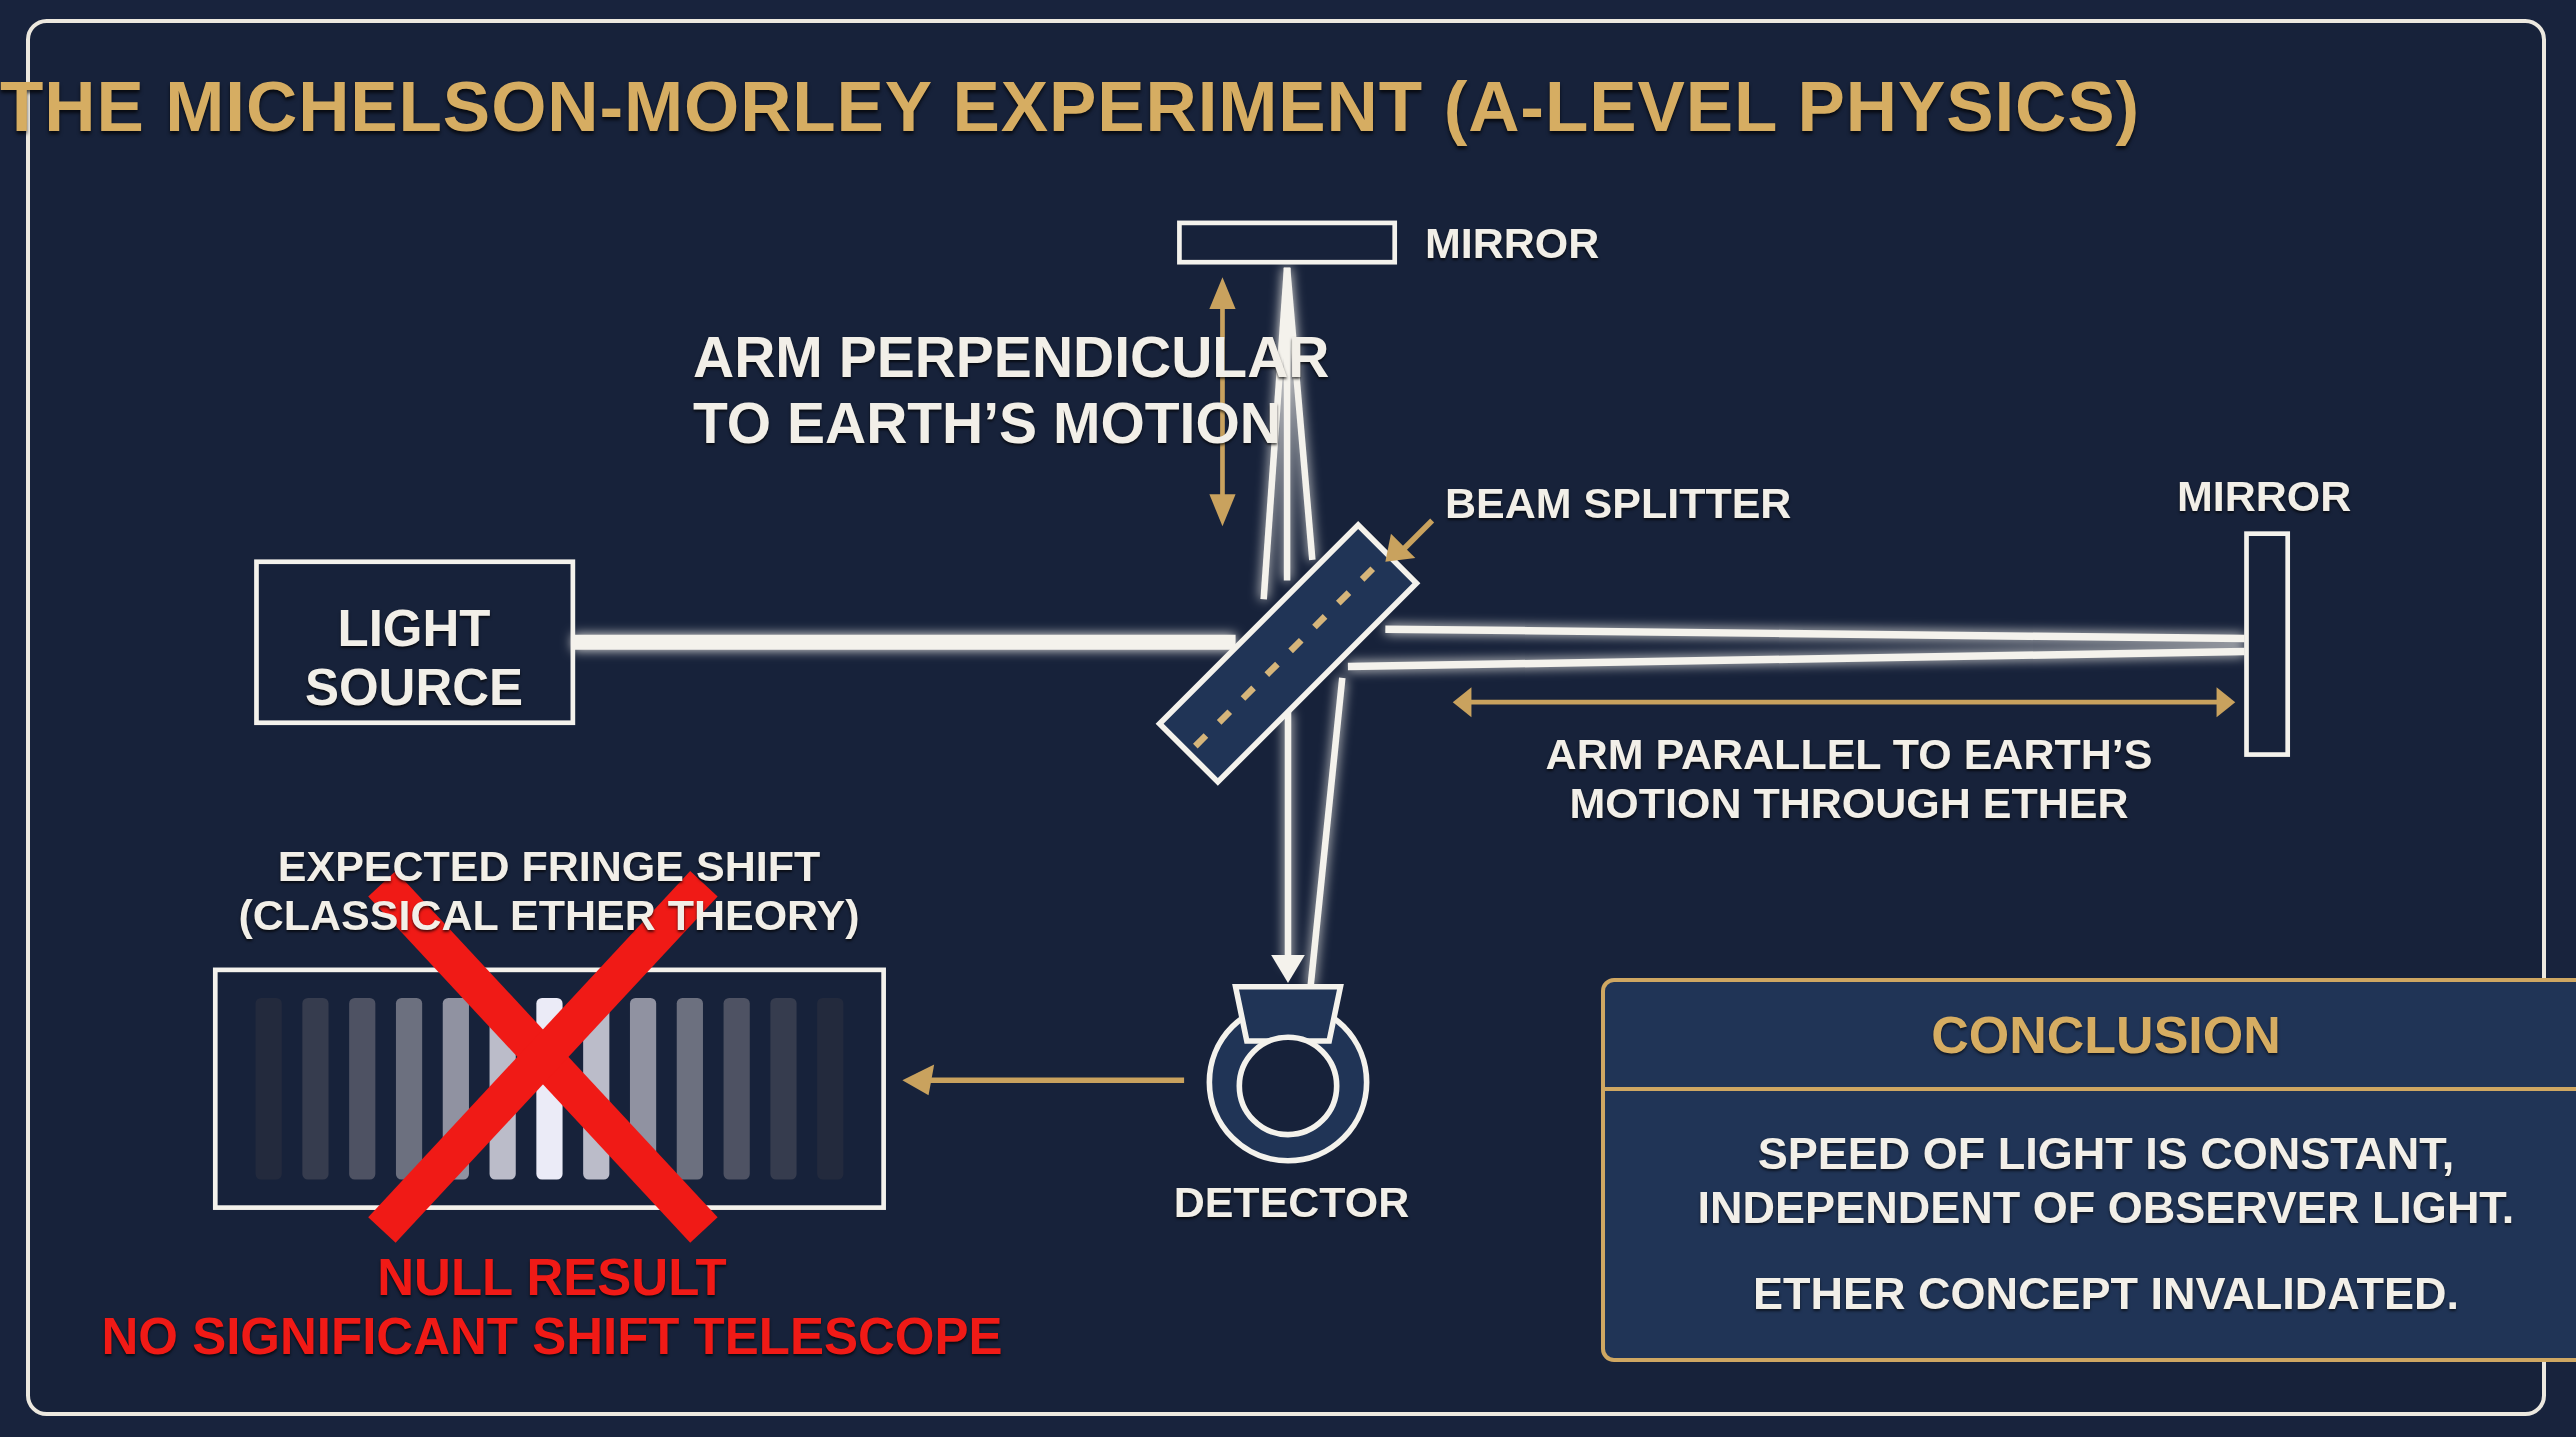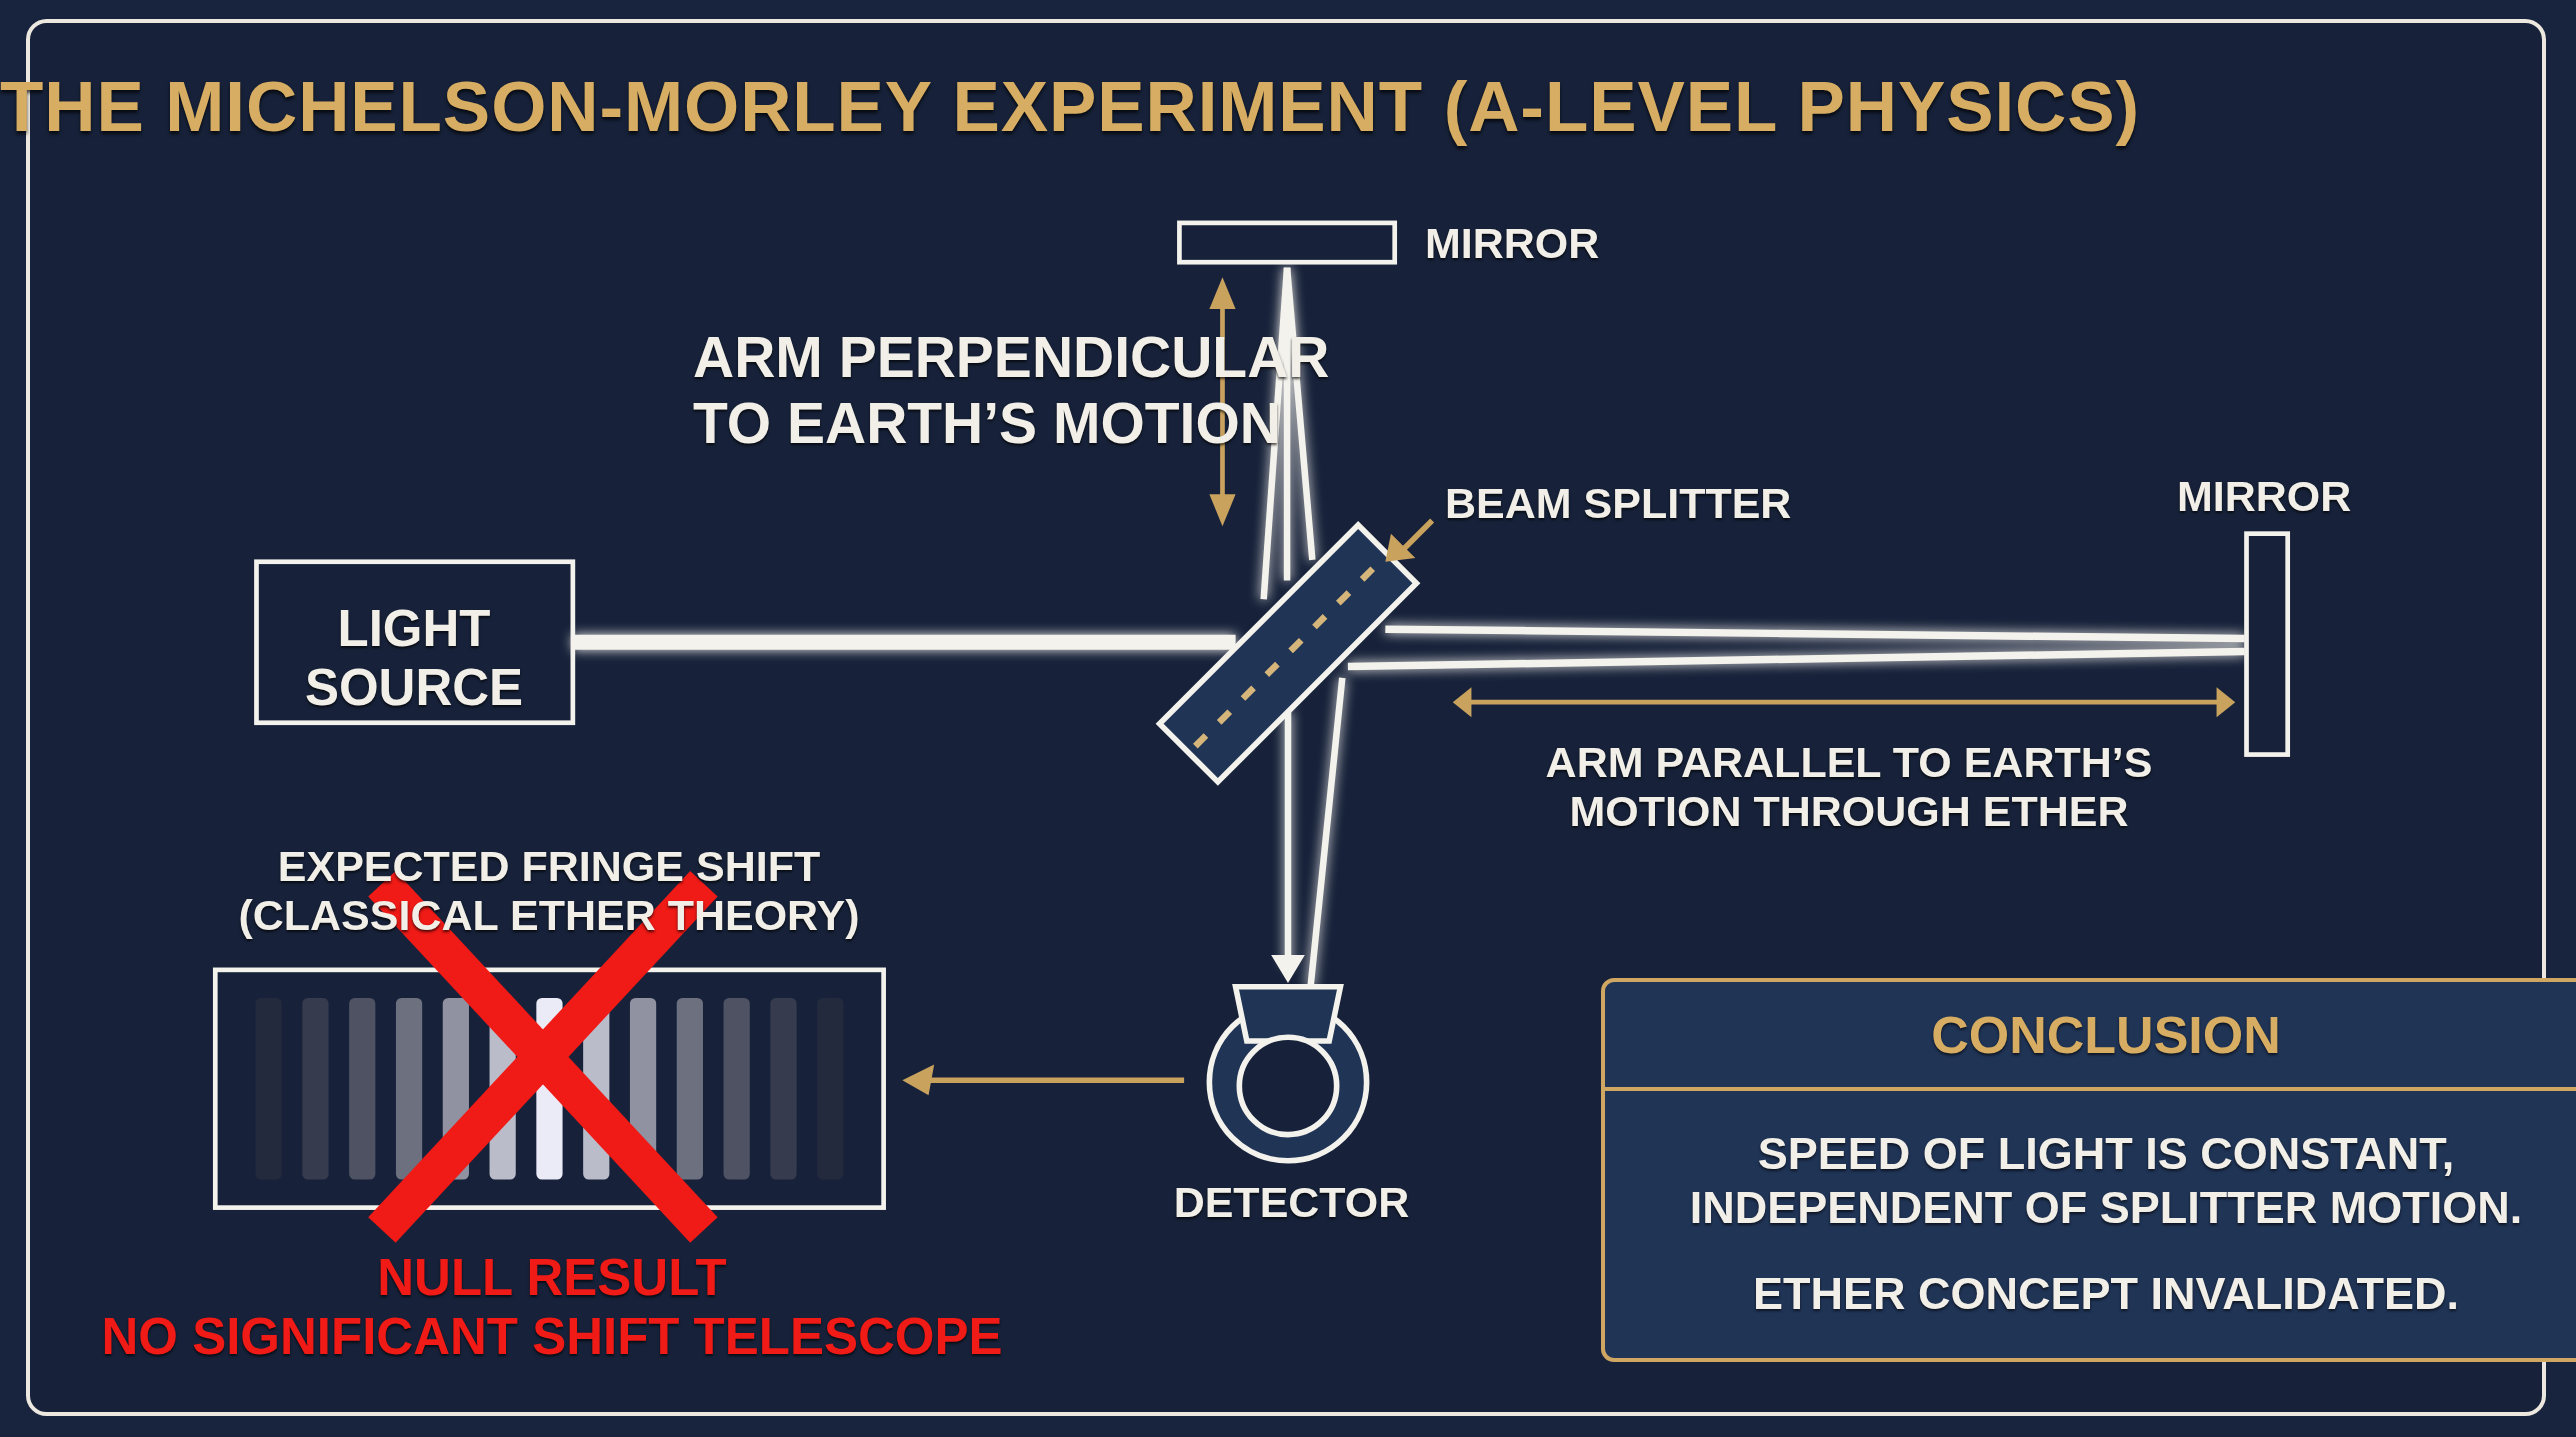--- a/index.html
+++ b/index.html
@@ -147,21 +147,21 @@
 
 <div class="lbl" style="left:1425px; top:219px; font-size:43px;">MIRROR</div>
 <div class="lbl" style="left:2177px; top:472px; font-size:43px;">MIRROR</div>
 <div class="lbl" style="left:1445px; top:479px; font-size:43px;">BEAM SPLITTER</div>
 
 <div class="lbl" style="left:693px; top:325px; width:505px; font-size:57px;">
   <div>ARM PERPENDICULAR</div>
   <div>TO EARTH’S MOTION</div>
 </div>
 
-<div class="lbl" style="left:1498px; top:730px; width:702px; font-size:43px;margin-top:8px;">
+<div class="lbl" style="left:1498px; top:730px; width:702px; font-size:43px;">
   <div>ARM PARALLEL TO EARTH’S</div>
   <div>MOTION THROUGH ETHER</div>
 </div>
 
 <div class="lbl" style="left:1123px; top:1178px; width:337px; font-size:43px;">
   <div>DETECTOR</div>
 </div>
 
 <div class="lbl" style="left:215px; top:842px; width:668px; font-size:43px;">
   <div>EXPECTED FRINGE SHIFT</div>
@@ -169,17 +169,17 @@
 </div>
 
 <div class="lbl red" style="left:37px; top:1249px; width:1030px; font-size:51px;">
   <div>NULL RESULT</div>
   <div>NO SIGNIFICANT SHIFT TELESCOPE</div>
 </div>
 
 <div class="conclusion">
   <div class="head">CONCLUSION</div>
   <div class="body">
-    <p><span>SPEED OF LIGHT IS CONSTANT,</span><br><span>INDEPENDENT OF SPLITTER MOTION.</span></p>
+    <p><span>SPEED OF LIGHT IS CONSTANT,</span><br><span>INDEPENDENT OF OBSERVER LIGHT.</span></p>
     <p>ETHER CONCEPT INVALIDATED.</p>
   </div>
 </div>
 
 
 </body></html>

